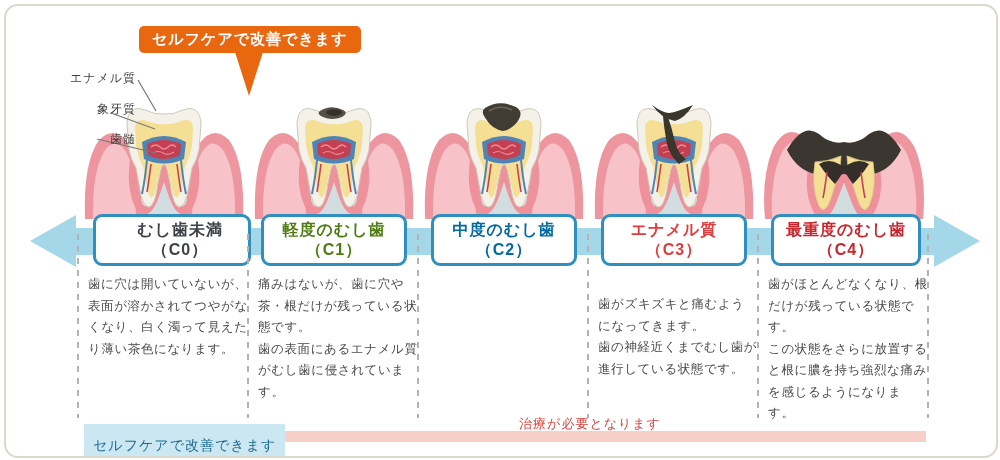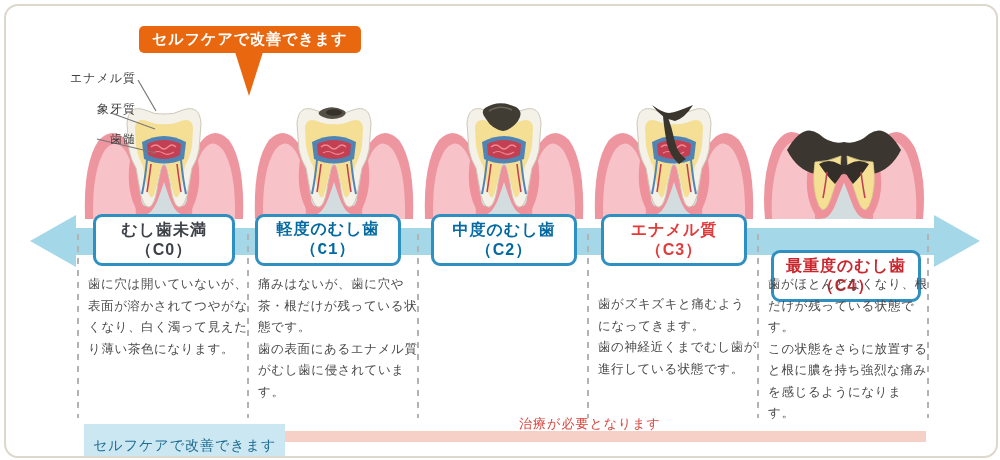--- a/index.html
+++ b/index.html
@@ -184,37 +184,37 @@
   <div class="abs arrow-left"></div>
   <div class="abs arrow-right"></div>
 
   <div class="abs dash" style="left:71px;"></div>
   <div class="abs dash" style="left:241px;"></div>
   <div class="abs dash" style="left:411px;"></div>
   <div class="abs dash" style="left:581px;"></div>
   <div class="abs dash" style="left:751px;"></div>
   <div class="abs dash" style="left:921px;"></div>
 
-  <div class="abs stage-box" style="left: 87px; width: 136px; color: rgb(61, 66, 72);">
+  <div class="abs stage-box" style="left: 87px; width: 136px; color: rgb(61, 66, 72); padding-left: 16px;">
     <span>むし歯未満</span>
     <span>（C0）</span>
   </div>
-  <div class="abs stage-box" style="left: 249px; width: 140px; color: #0369a1; font-family: Liberation Mono, monospace;">
+  <div class="abs stage-box" style="left: 255px; width: 140px; color: #4d7c0f;">
     <span>軽度のむし歯</span>
     <span>（C1）</span>
   </div>
   <div class="abs stage-box" style="left: 425px; width: 140px; color: #0369a1;">
     <span>中度のむし歯</span>
     <span>（C2）</span>
   </div>
   <div class="abs stage-box" style="left: 595px; width: 140px; color: rgb(226, 59, 59);">
     <span>エナメル質</span>
     <span>（C3）</span>
   </div>
-  <div class="abs stage-box" style="left: 765px; width: 144px; color: rgb(201, 37, 45); margin-top: 36px;">
+  <div class="abs stage-box" style="left: 765px; width: 144px; color: rgb(201, 37, 45);">
     <span>最重度のむし歯</span>
     <span>（C4）</span>
   </div>
 
   <div class="abs desc" style="left:82px;">歯に穴は開いていないが、表面が溶かされてつやがなくなり、白く濁って見えたり薄い茶色になります。</div>
   <div class="abs desc" style="left:252px;">痛みはないが、歯に穴や茶・根だけが残っている状態です。
 歯の表面にあるエナメル質がむし歯に侵されています。</div>
   <div class="abs desc" style="left:592px;margin-top:20px;">歯がズキズキと痛むようになってきます。
 歯の神経近くまでむし歯が進行している状態です。</div>
   <div class="abs desc" style="left:762px;">歯がほとんどなくなり、根だけが残っている状態です。

